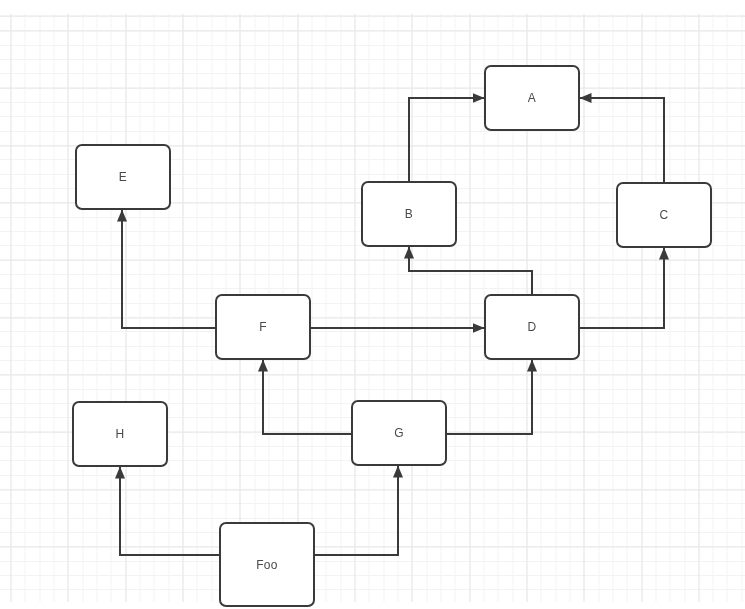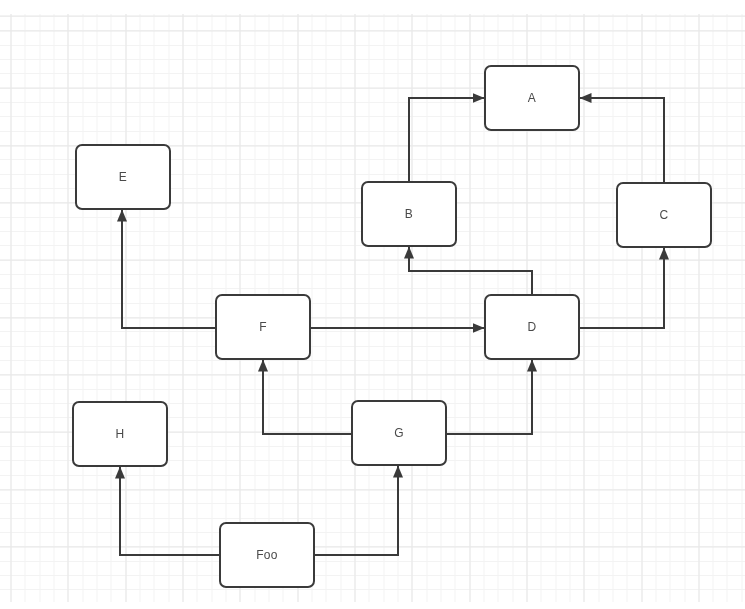--- a/index.html
+++ b/index.html
@@ -98,16 +98,16 @@
     </div>
     <div class="node" style="left: 215px; top: 294px; width: 96px; height: 66px;">
       <span class="node-label">F</span>
     </div>
     <div class="node" style="left: 351px; top: 400px; width: 96px; height: 66px;">
       <span class="node-label">G</span>
     </div>
     <div class="node" style="left: 72px; top: 401px; width: 96px; height: 66px;">
       <span class="node-label">H</span>
     </div>
-    <div class="node" style="left: 219px; top: 522px; width: 96px; height: 66px;">
+    <div class="node" style="left: 219px; top: 522px; width: 96px; height: 85px;">
       <span class="node-label">Foo</span>
     </div>
   </div>
 
 </body></html>

